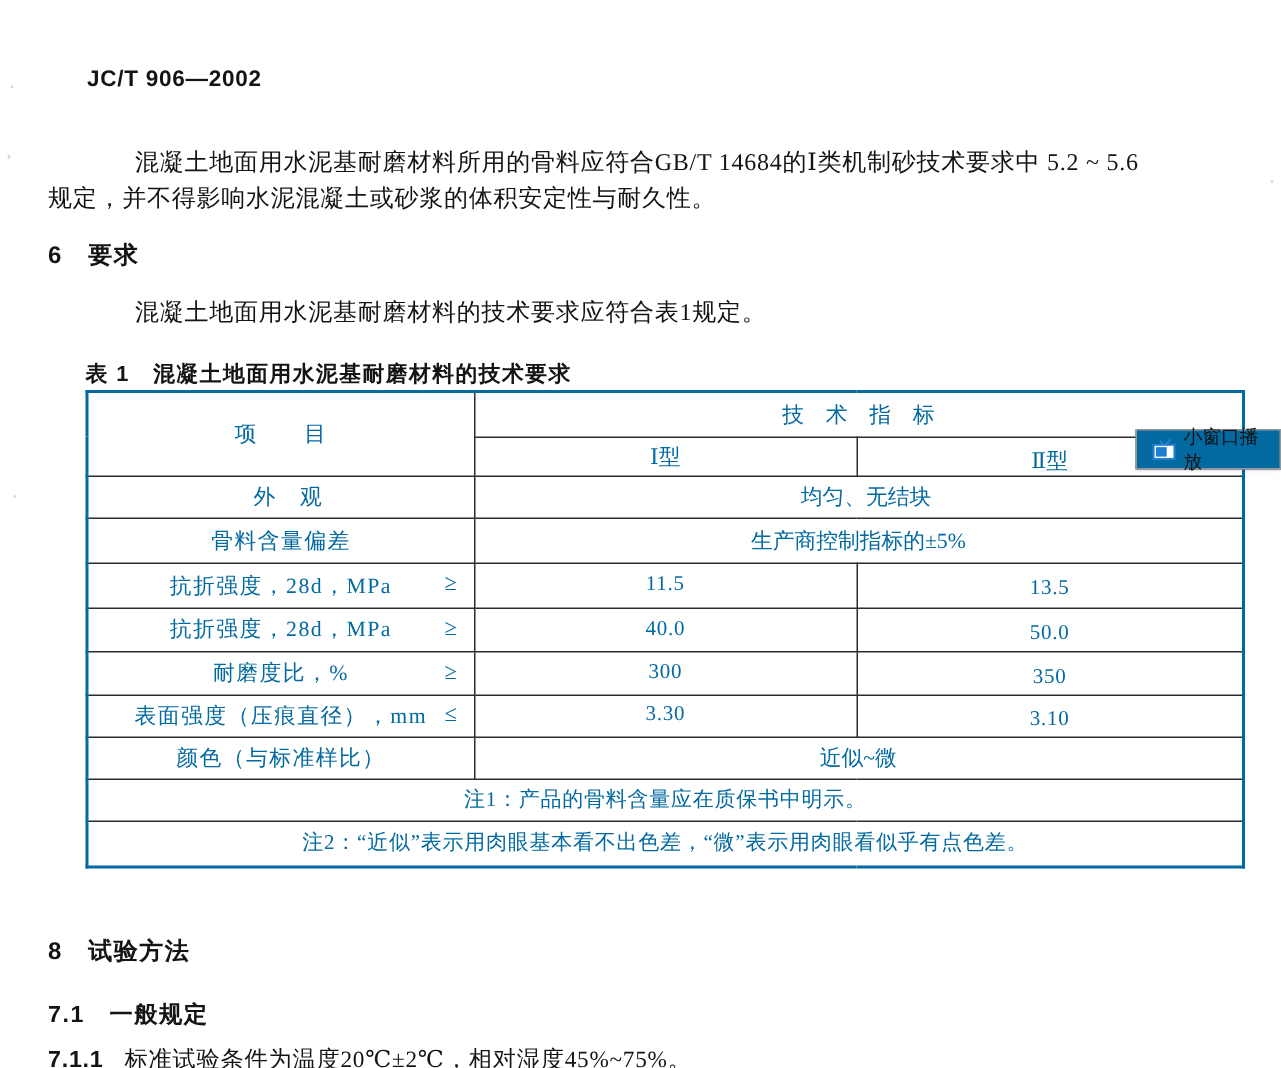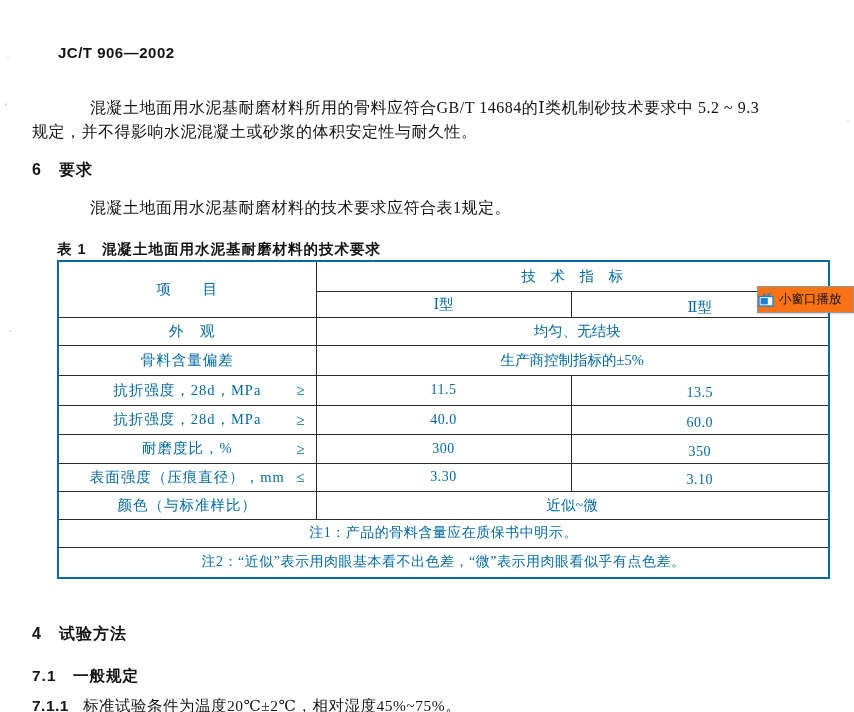--- a/index.html
+++ b/index.html
@@ -53,41 +53,41 @@
 
   .h7 { left:32px; top:608px; }
   .h71 { left:32px; top:650px; font-size:15.5px; }
   .l711 { left:32px; top:680px; font-size:15.5px; letter-spacing:.5px; }
   .l711 .cl-num { font-weight:bold; margin-right:14px; }
   .partial-line { left:32px; top:704px; height:9px; overflow:hidden; font-size:15.5px; }
   .partial-line .cl-num { font-weight:bold; margin-right:14px; }
 
   .pip-button {
     position:absolute; left:757px; top:286px; width:97px; height:27px;
-    background:#f97316; border:1px solid #979797;
-    display:flex; align-items:center; gap:5px; padding:0 0;
+    background:#0369a1; border:1px solid #979797;
+    display:flex; align-items:center; gap:5px; padding:0 10px;
     font-family:"Liberation Sans","DejaVu Sans",sans-serif; font-size:12.5px;
     color:#111; box-shadow:0 1px 2px rgba(0,0,0,.18); cursor:pointer;
   }
   .pip-button .tv { display:inline-flex; line-height:0; }
 
   .speck { position:absolute; background:#b9b9b9; border-radius:50%; opacity:.55; }
   .sp1 { left:7px;  top:57px;  width:2px; height:2px; }
   .sp2 { left:5px;  top:103px; width:2px; height:3px; }
   .sp3 { left:9px;  top:330px; width:2px; height:2px; }
   .sp4 { left:847px;top:120px; width:2px; height:2px; }
 </style>
 </head>
 <body>
 
 <div class="page">
 
   <div class="abs doc-code sans">JC/T 906—2002</div>
 
-  <div class="abs para-line p1l1">混凝土地面用水泥基耐磨材料所用的骨料应符合GB/T 14684的Ⅰ类机制砂技术要求中 5.2 ~ 9.3</div>
+  <div class="abs para-line p1l1">混凝土地面用水泥基耐磨材料所用的骨料应符合GB/T 14684的Ⅰ类机制砂技术要求中 5.2 ~ 5.6</div>
   <div class="abs para-line p1l2">规定，并不得影响水泥混凝土或砂浆的体积安定性与耐久性。</div>
 
   <div class="abs h-sec h6 sans">6　要求</div>
   <div class="abs s6-body">混凝土地面用水泥基耐磨材料的技术要求应符合表1规定。</div>
 
   <div class="abs caption sans">表 1　混凝土地面用水泥基耐磨材料的技术要求</div>
 
   <table class="spec">
     <colgroup>
         <col class="c-item">
@@ -118,21 +118,21 @@
       </td>
       <td class="num">11.5</td>
       <td class="num"><span class="dy">13.5</span></td>
     </tr>
     <tr class="rh6">
       <td class="item">
         <span>抗折强度，28d，MPa</span>
         <span class="cmp">≥</span>
       </td>
       <td class="num">40.0</td>
-      <td class="num"><span class="dy">60.0</span></td>
+      <td class="num"><span class="dy">50.0</span></td>
     </tr>
     <tr class="rh7">
       <td class="item">
         <span>耐磨度比，%</span>
         <span class="cmp">≥</span>
       </td>
       <td class="num">300</td>
       <td class="num"><span class="dy">350</span></td>
     </tr>
     <tr class="rh8">
@@ -149,21 +149,21 @@
     </tr>
     <tr class="rnote1">
       <td colspan="3" class="note-cell">注1：产品的骨料含量应在质保书中明示。</td>
     </tr>
     <tr class="rnote2">
       <td colspan="3" class="note-cell">注2：“近似”表示用肉眼基本看不出色差，“微”表示用肉眼看似乎有点色差。</td>
     </tr>
   </tbody>
     </table>
 
-  <div class="abs h-sec h7 sans">4　试验方法</div>
+  <div class="abs h-sec h7 sans">8　试验方法</div>
   <div class="abs h-sec h71 sans">7.1　一般规定</div>
   <div class="abs l711">
     <span class="cl-num sans">7.1.1</span><span>标准试验条件为温度20℃±2℃，相对湿度45%~75%。</span>
   </div>
   <div class="abs partial-line">
     <span class="cl-num sans">7.1.2</span><span>试验材料</span>
   </div>
 
   <div class="pip-button">
     <span class="tv">

